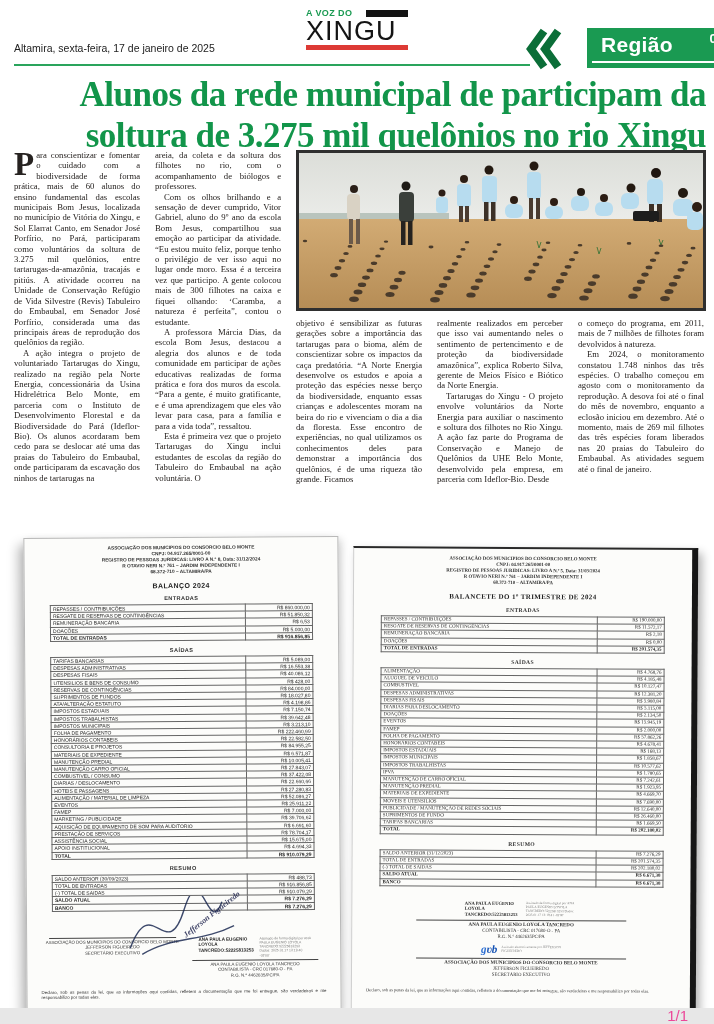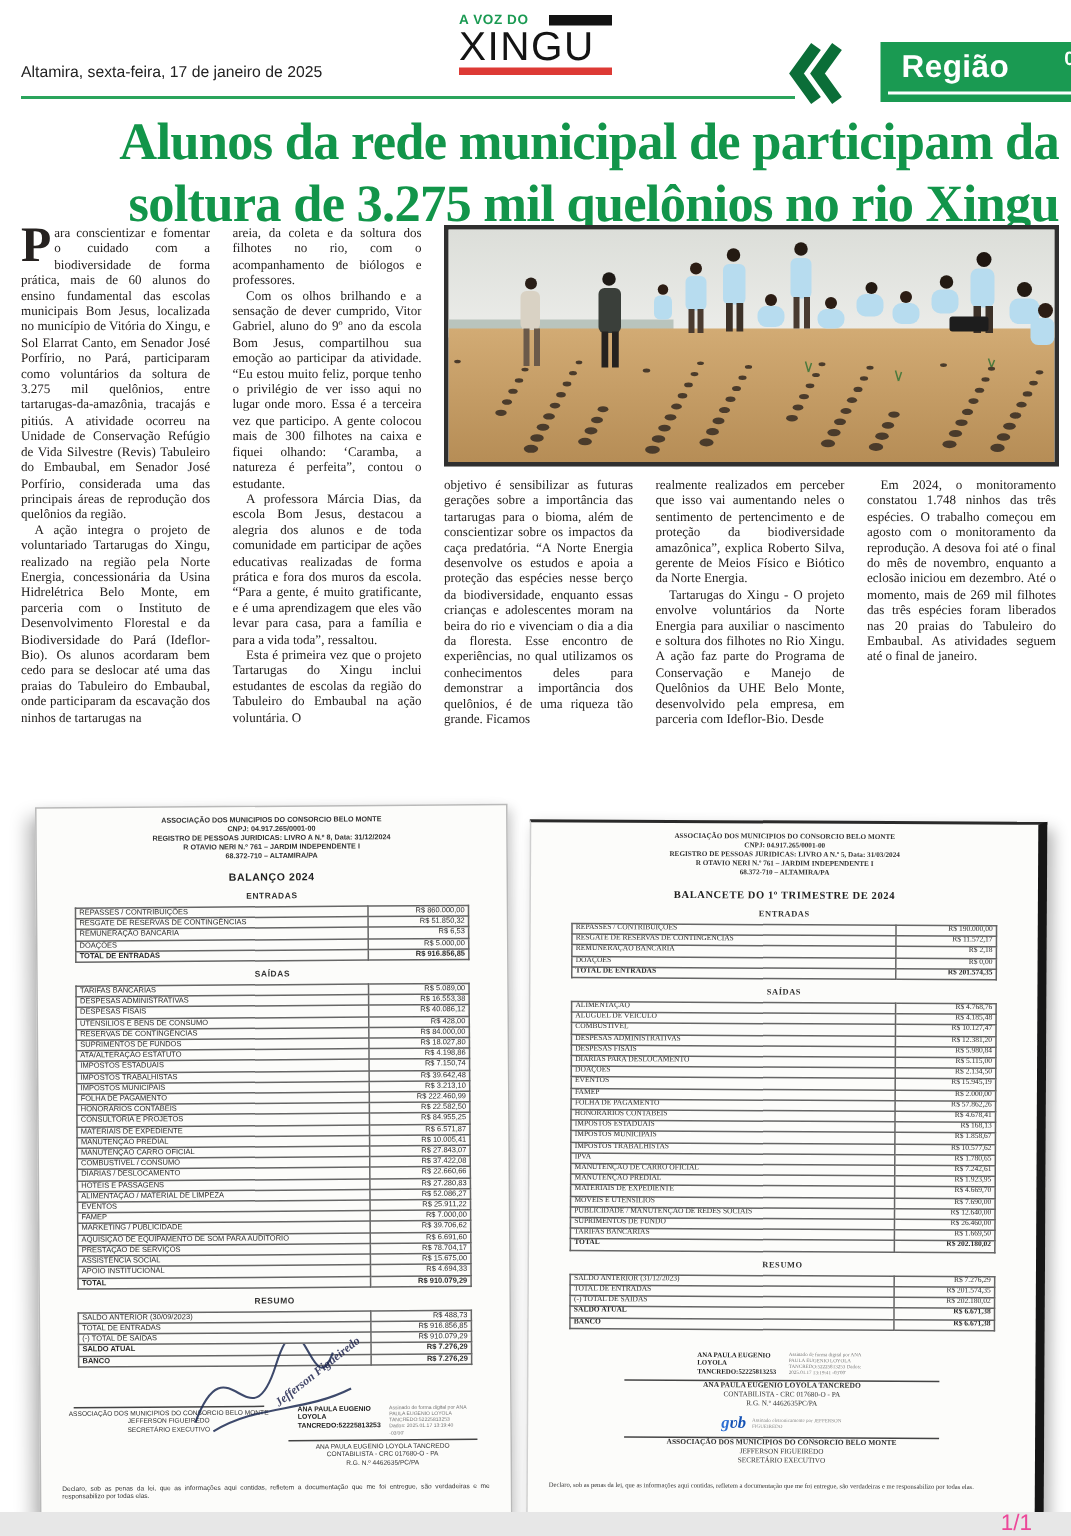--- a/index.html
+++ b/index.html
@@ -263,20 +263,21 @@
   <p class="ind">Esta é primeira vez que o projeto Tartarugas do Xingu inclui estudantes de escolas da região do Tabuleiro do Embaubal na ação voluntária. O</p>
 </div>
 <div class="col col-low" style="left:296px">
   <p>objetivo é sensibilizar as futuras gerações sobre a importância das tartarugas para o bioma, além de conscientizar sobre os impactos da caça predatória. “A Norte Energia desenvolve os estudos e apoia a proteção das espécies nesse berço da biodiversidade, enquanto essas crianças e adolescentes moram na beira do rio e vivenciam o dia a dia da floresta. Esse encontro de experiências, no qual utilizamos os conhecimentos deles para demonstrar a importância dos quelônios, é de uma riqueza tão grande. Ficamos</p>
 </div>
 <div class="col col-low" style="left:437px">
   <p>realmente realizados em perceber que isso vai aumentando neles o sentimento de pertencimento e de proteção da biodiversidade amazônica”, explica Roberto Silva, gerente de Meios Físico e Biótico da Norte Energia.</p>
   <p class="ind">Tartarugas do Xingu - O projeto envolve voluntários da Norte Energia para auxiliar o nascimento e soltura dos filhotes no Rio Xingu. A ação faz parte do Programa de Conservação e Manejo de Quelônios da UHE Belo Monte, desenvolvido pela empresa, em parceria com Ideflor-Bio. Desde</p>
 </div>
 <div class="col col-low" style="left:578px">
+  <p>o começo do programa, em 2011, mais de 7 milhões de filhotes foram devolvidos à natureza.</p>
   <p class="ind">Em 2024, o monitoramento constatou 1.748 ninhos das três espécies. O trabalho começou em agosto com o monitoramento da reprodução. A desova foi até o final do mês de novembro, enquanto a eclosão iniciou em dezembro. Até o momento, mais de 269 mil filhotes das três espécies foram liberados nas 20 praias do Tabuleiro do Embaubal. As atividades seguem até o final de janeiro.</p>
 </div>
 
 <div class="doc doc-left">
   <div class="doc-head">
       <div>ASSOCIAÇÃO DOS MUNICIPIOS DO CONSORCIO BELO MONTE</div>
       <div>CNPJ: 04.917.265/0001-00</div>
       <div>REGISTRO DE PESSOAS JURIDICAS: LIVRO A N.º 8, Data: 31/12/2024</div>
       <div>R OTAVIO NERI N.º 761 – JARDIM INDEPENDENTE I</div>
       <div>68.372-710 – ALTAMIRA/PA</div>

